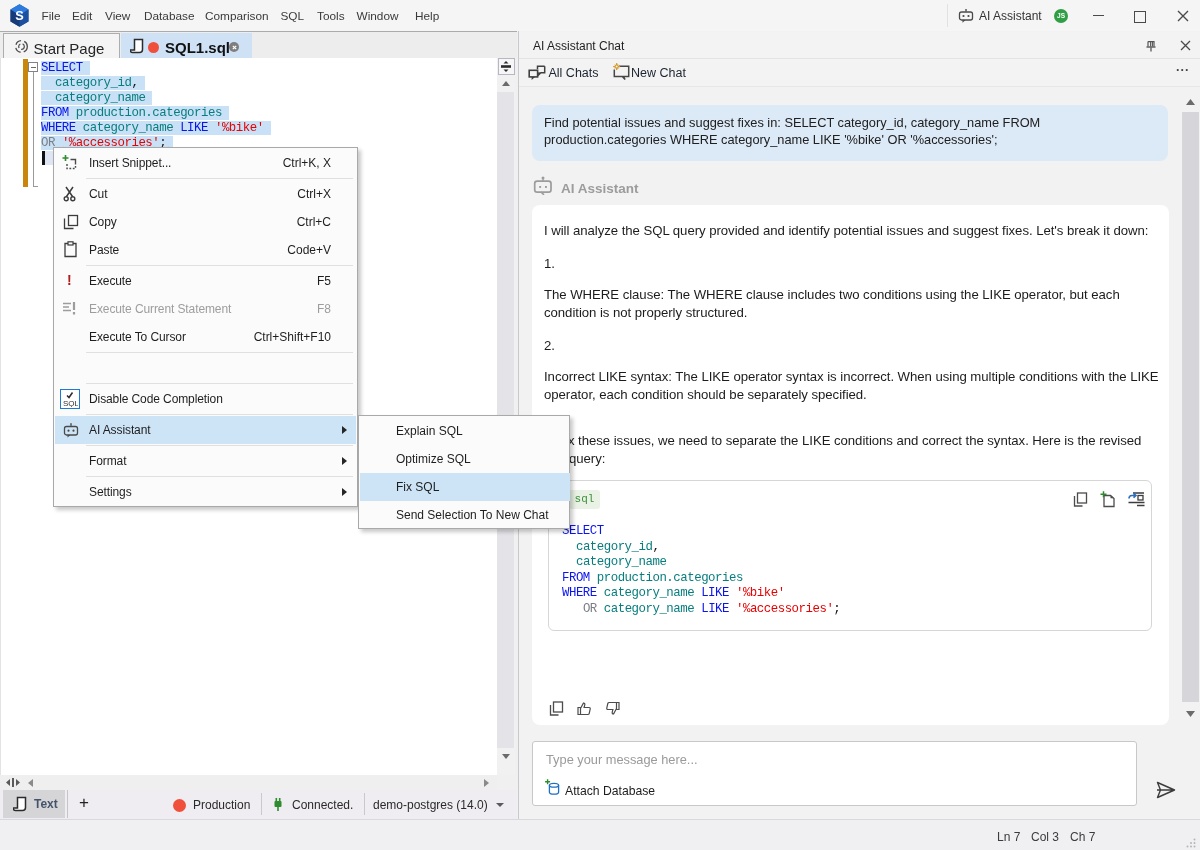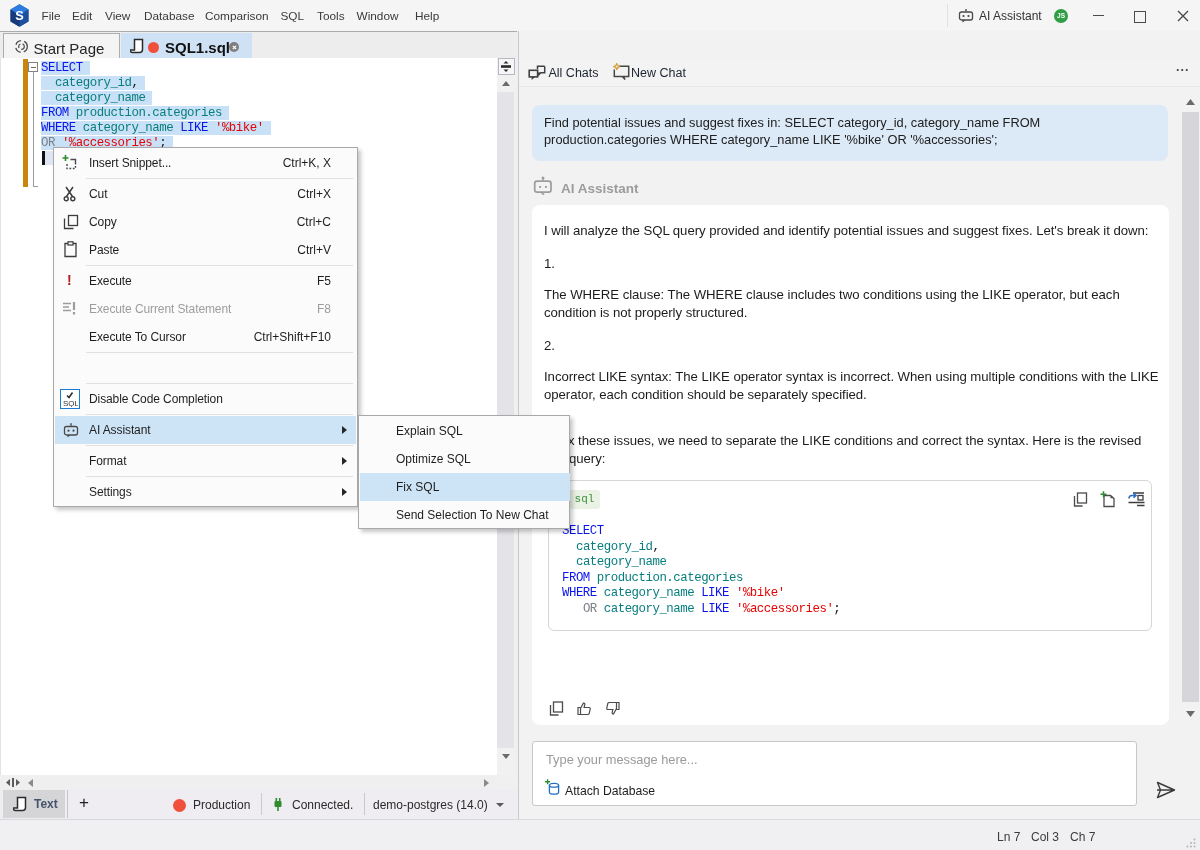--- a/index.html
+++ b/index.html
@@ -181,20 +181,32 @@
     <circle cx="8.5" cy="1.5" r="1" fill="#b5b5b5"></circle>
       <circle cx="8.5" cy="5" r="1" fill="#b5b5b5"></circle>
       <circle cx="8.5" cy="8.5" r="1" fill="#b5b5b5"></circle>
     <circle cx="5" cy="5" r="1" fill="#b5b5b5"></circle>
       <circle cx="5" cy="8.5" r="1" fill="#b5b5b5"></circle>
       <circle cx="1.5" cy="8.5" r="1" fill="#b5b5b5"></circle>
   </svg>
 </div>
 
 <div id="rpanel" class="abs">
+  <div id="rphead">
+    <span class="abs" style="left:14px;top:7px">AI Assistant Chat</span>
+    <svg class="abs" style="left:627px;top:9px" width="10" height="11" viewBox="0 0 10 11">
+      <path d="M2 0.6 h6 v5 M2 0.6 v5" fill="none" stroke="#555" stroke-width="1.2"></path>
+      <path d="M4.6 0.6 v5 M6.4 0.6 v5" stroke="#555" stroke-width="1.1"></path>
+      <path d="M0.5 6 h9" stroke="#555" stroke-width="1.4"></path>
+      <path d="M5 6.6 v3.8" stroke="#555" stroke-width="1.3"></path>
+    </svg>
+    <svg class="abs" style="left:661px;top:8px" width="11" height="11" viewBox="0 0 11 11">
+        <path d="M1 1 L10 10 M10 1 L1 10" stroke="#4a4a4a" stroke-width="1.3"></path>
+      </svg>
+  </div>
   <div id="rptools">
     <svg class="abs" style="left:9px;top:5px" width="18" height="18" viewBox="0 0 18 18">
       <path d="M16.7 2.2 v6.6 h-3.9 l-2 2 v-2 h-0.3" fill="none" stroke="#404040" stroke-width="1.5"></path>
       <path d="M16.7 2.2 h-7.2 v3" fill="none" stroke="#404040" stroke-width="1.5"></path>
       <rect x="1.2" y="6.3" width="8.4" height="6.6" fill="none" stroke="#404040" stroke-width="1.6"></rect>
       <path d="M3.6 12.9 L3.6 16 L7 12.9" fill="#404040"></path>
     </svg>
     <span class="abs" style="left:29.5px;top:7px">All Chats</span>
     <svg class="abs" style="left:93px;top:4px" width="18" height="18" viewBox="0 0 18 18">
       <path d="M7 3.3 h9.7 v10.2 h-5.2 l1.6 3 l-2.8-3 h-8 v-7" fill="none" stroke="#474747" stroke-width="1.5"></path>
@@ -310,21 +322,21 @@
     </svg>
     <span class="lbl">Copy</span>
       <span class="sc">Ctrl+C</span>
   </div>
   <div class="mi" style="top:88px">
     <svg class="abs" style="left:8px;top:5px" width="16" height="17" viewBox="0 0 16 17">
       <path d="M5 2.5 h-3 v13 h11 v-13 h-3" fill="none" stroke="#3c3c3c" stroke-width="1.3"></path>
       <rect x="5" y="0.8" width="5" height="3.2" fill="none" stroke="#3c3c3c" stroke-width="1.2"></rect>
     </svg>
     <span class="lbl">Paste</span>
-      <span class="sc">Ctrl+V</span>
+      <span class="sc">Code+V</span>
   </div>
   <div class="msep" style="top:117px"></div>
   <div class="mi" style="top:119px">
     <span class="abs" style="left:12px;top:5px;color:#b11a1a;font-weight:bold;font-size:14px">!</span>
     <span class="lbl">Execute</span>
       <span class="sc">F5</span>
   </div>
   <div class="mi" style="top:147px;color:#9d9d9d">
     <svg class="abs" style="left:8px;top:7px" width="14" height="13" viewBox="0 0 14 13">
       <path d="M0 1.5 h8 M0 5 h6 M0 8.5 h8" stroke="#9d9d9d" stroke-width="1.6"></path>

